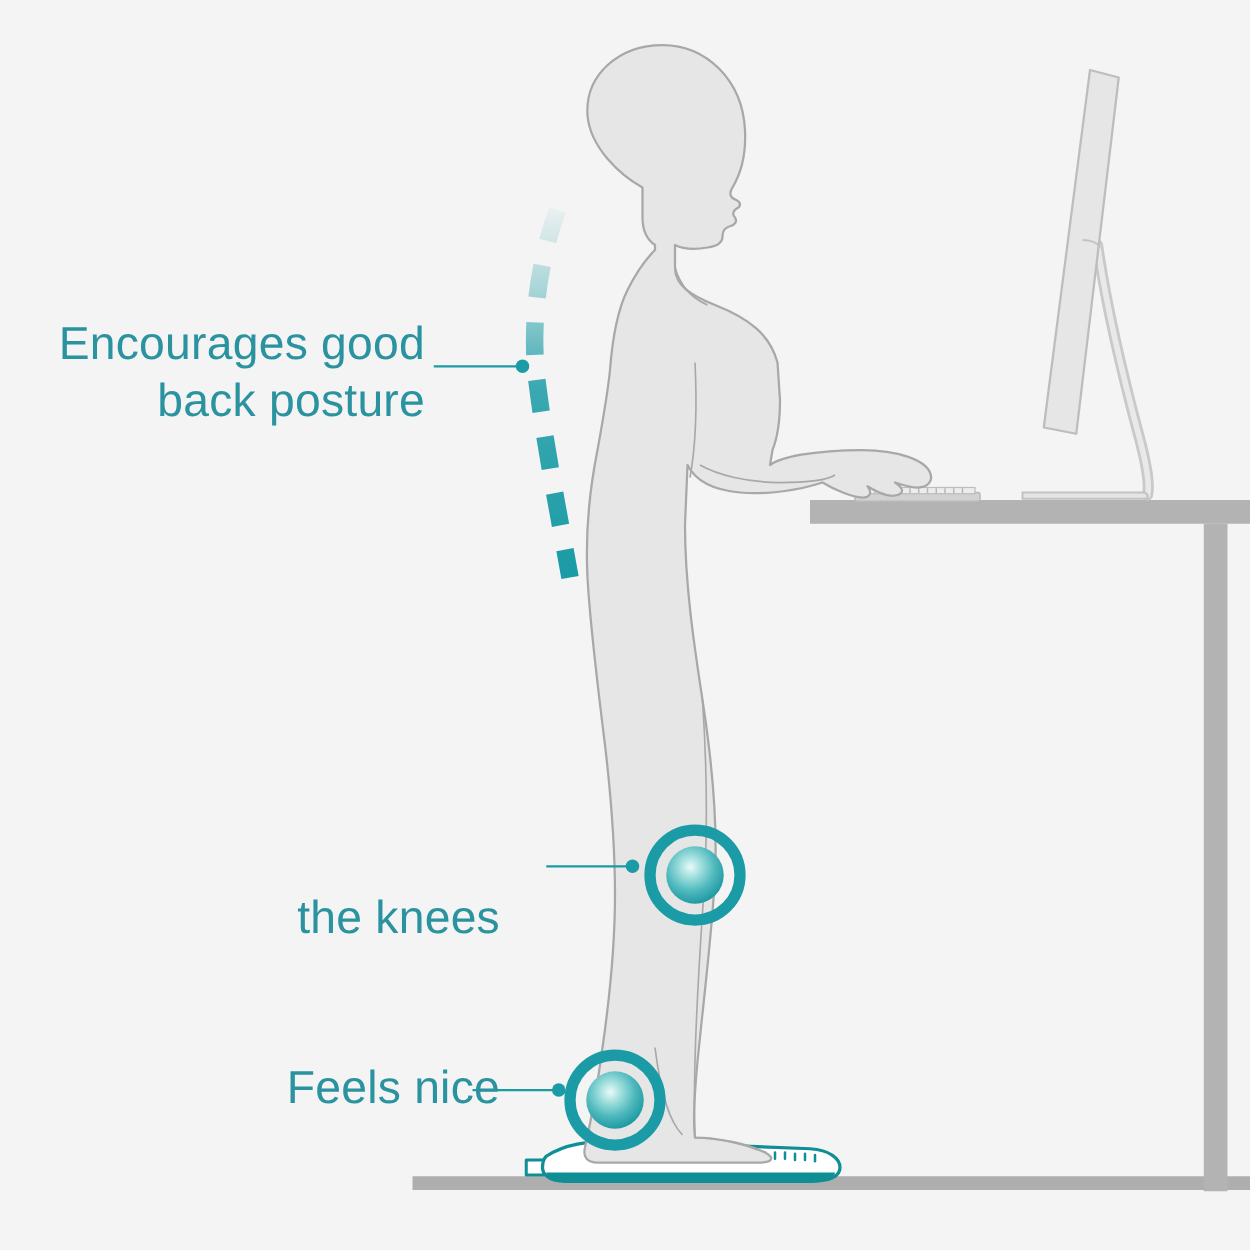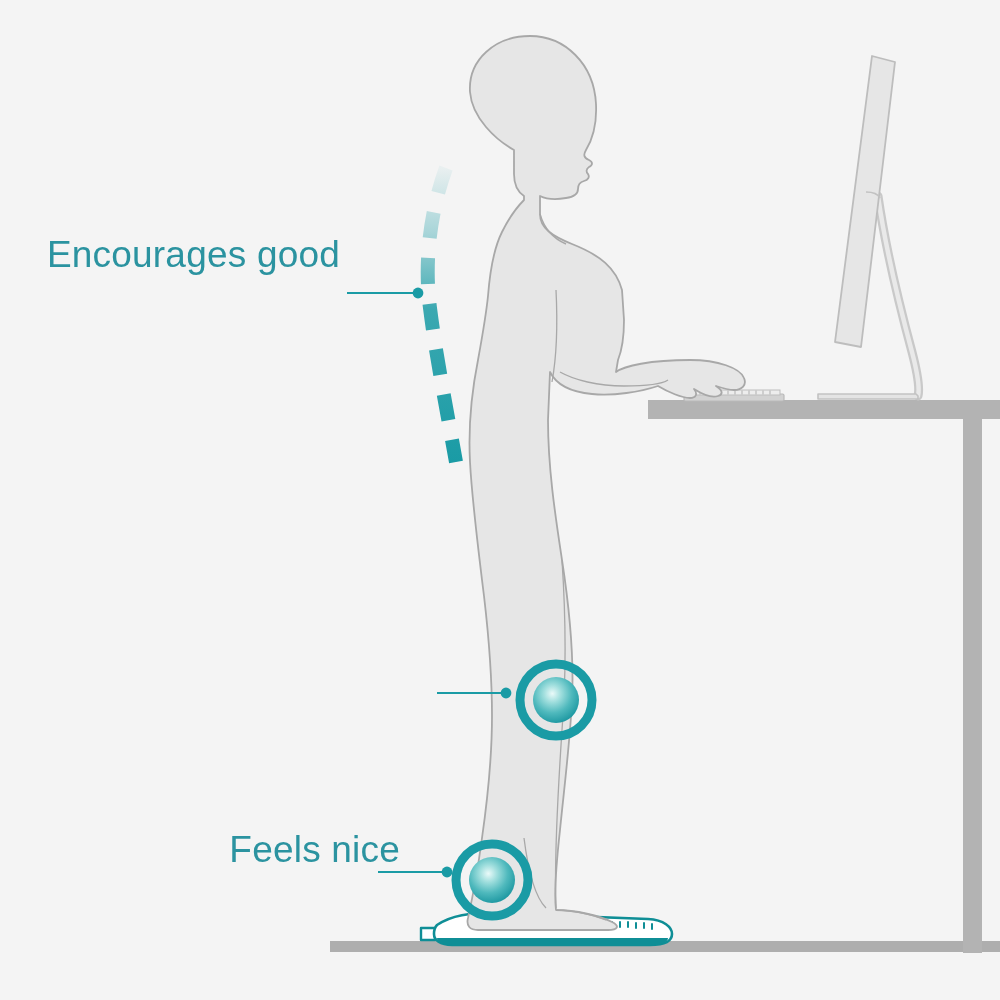--- a/index.html
+++ b/index.html
@@ -24,21 +24,21 @@
   .label {
     position: absolute;
     color: #2b93a0;
     font-family: "Liberation Sans", sans-serif;
     font-weight: 300;
     font-size: 37px;
     line-height: 46px;
     letter-spacing: 0.2px;
     white-space: pre;
   }
-  .label.l-right { text-align: right; }
+  .label.l-right { text-align: right; margin-top: 20px; }
   #label-back   { left: 40px;  top: 232px; width: 300px; }
   #label-knees  { left: 140px; top: 645px; width: 260px; }
   #label-feet   { left: 100px; top: 827px; width: 300px; text-align: right; }
 </style>
 </head>
 <body>
 
 <div id="canvas">
 
   <svg id="scene" viewBox="0 0 1000 1000">
@@ -208,19 +208,19 @@
     <g>
       <circle cx="492" cy="880" r="36" fill="none" stroke="#1a9ba5" stroke-width="9"></circle>
       <circle cx="492" cy="880" r="23" fill="url(#pulseGrad)"></circle>
     </g>
     <g>
       <line x1="378" y1="872" x2="443" y2="872" stroke="#1a9ba5" stroke-width="1.8"></line>
       <circle cx="447" cy="872" r="5.4" fill="#1a9ba5"></circle>
     </g>
   </svg>
 
-  <div class="label l-right" id="label-back"><span>Encourages good</span><br></div>
-
-  <div class="label l-right" id="label-knees"><br></div>
+  <div class="label l-right" id="label-back"><span>Encourages good</span><br><span>back posture</span></div>
+
+  <div class="label l-right" id="label-knees"><br><span>the knees</span></div>
 
   <div class="label l-right" id="label-feet"><span>Feels nice</span><br></div>
 
 </div>
 
 </body></html>

